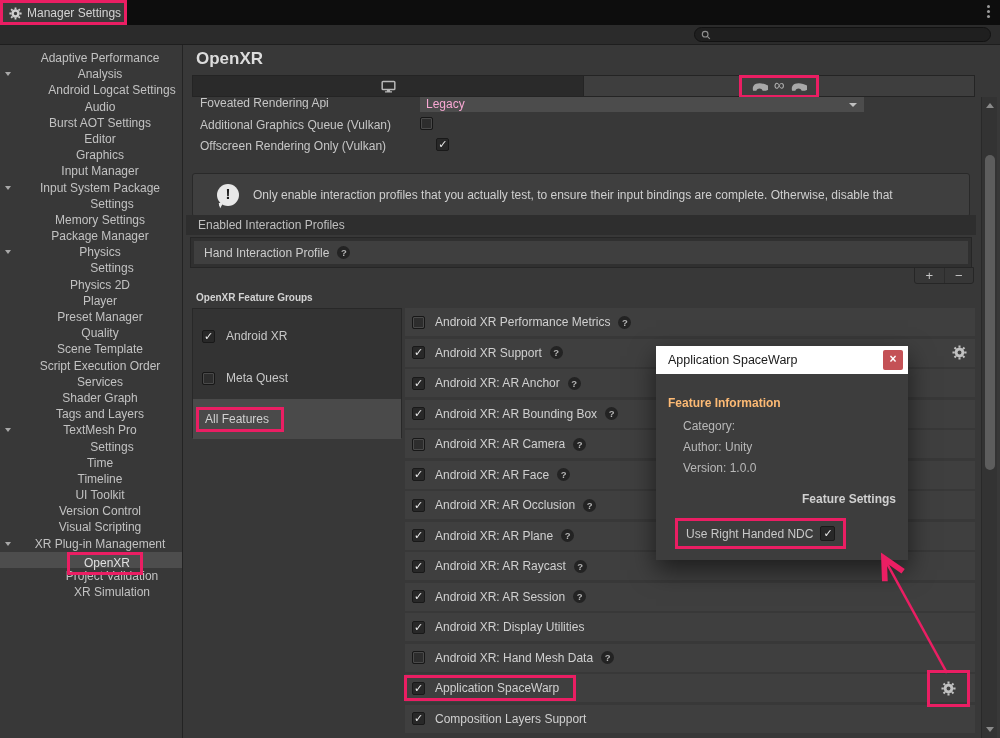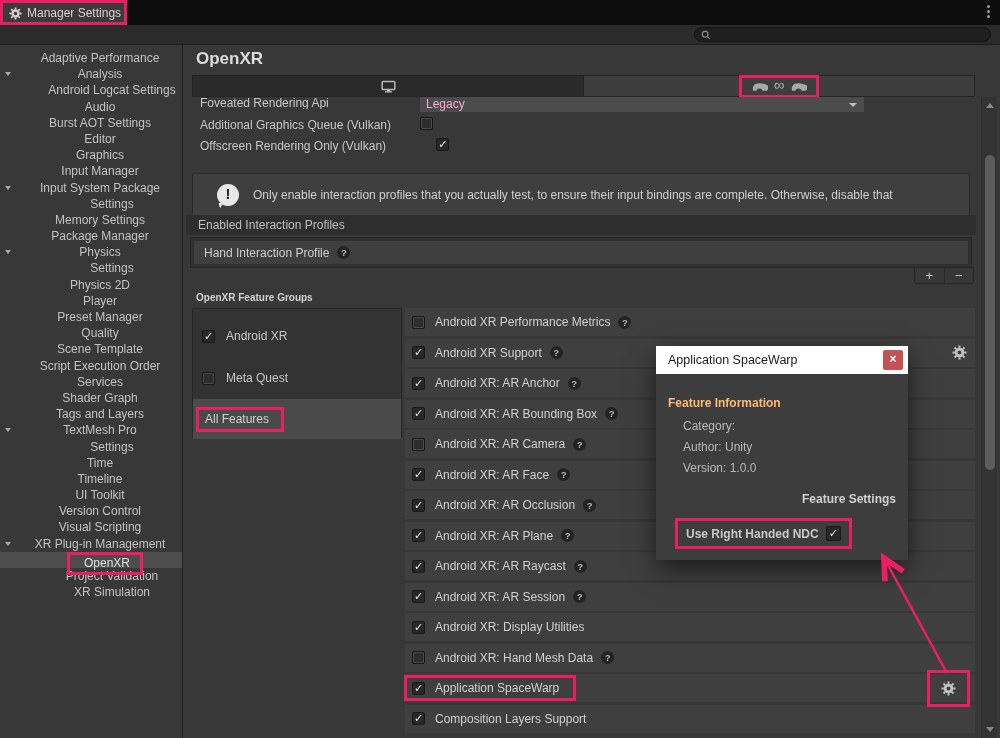--- a/index.html
+++ b/index.html
@@ -104,21 +104,21 @@
   
   .popup{position:absolute;left:656px;top:346px;width:252px;z-index:40;box-shadow:0 10px 24px rgba(0,0,0,.55);}
   .popup-title{height:28px;background:#ffffff;display:flex;align-items:center;padding:0 5px 0 12px;}
   .popup-title .pt-label{flex:1;color:#1a1a1a;font-size:12.5px;}
   .close-btn{width:20px;height:20px;background:#c45156;border-radius:2px;color:#ffffff;text-align:center;
              line-height:19px;font-size:12px;font-weight:bold;}
   .popup-body{background:#3d3d3d;height:186px;padding:10px 12px 0 12px;}
   .pb-h{font-weight:bold;color:#fdba74;margin-top:12px;}
   .pb-ind{margin-left:15px;color:#b8b8b8;line-height:21px;margin-top:6px;}
   .pb-h2{font-weight:bold;color:#d0d0d0;margin-top:13px;text-align:right;}
-  .ndc-row{margin:12px 0 0 15px;font-weight:bold;}
+  .ndc-row{margin:12px 0 0 15px;}
   .annot-ndc{display:inline-flex;align-items:center;gap:7px;border:3px solid var(--annot);padding:5px 8px;margin-left:-8px;color:#c8c8c8;}
 
   .annot-arrow{position:absolute;left:860px;top:540px;z-index:46;color:var(--annot);pointer-events:none;}
 
   svg{display:block;}
 </style>
 </head>
 <body>
 
 <div class="topbar">

